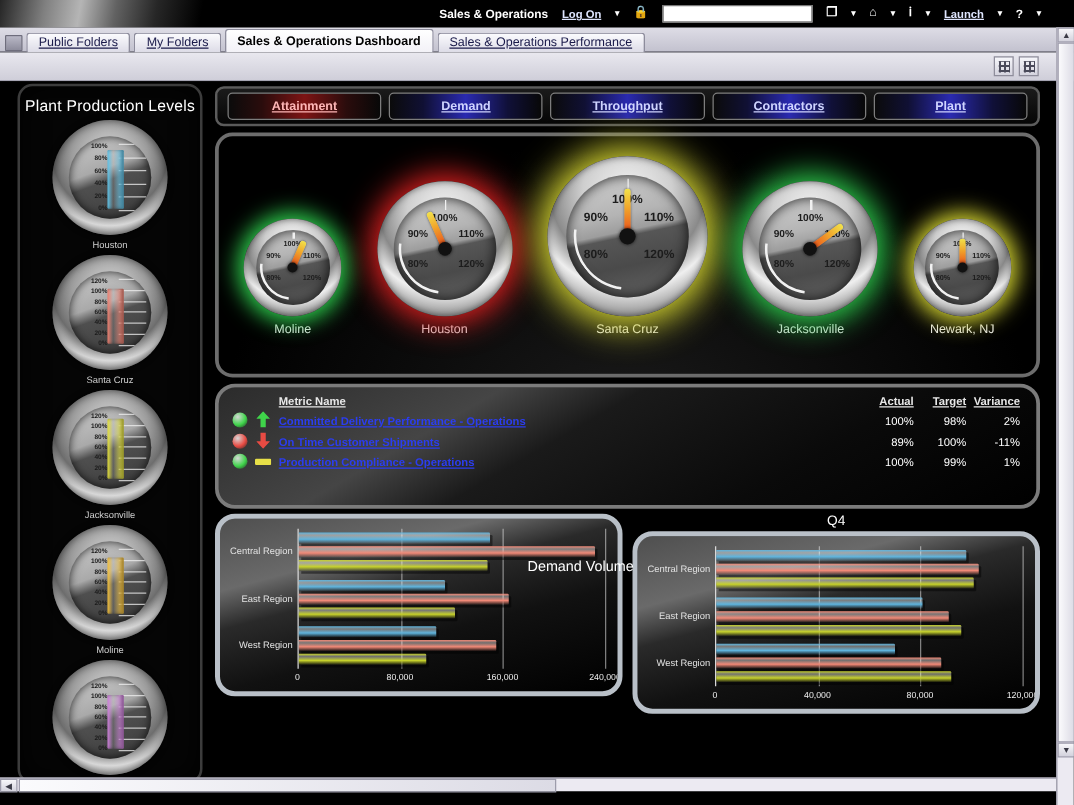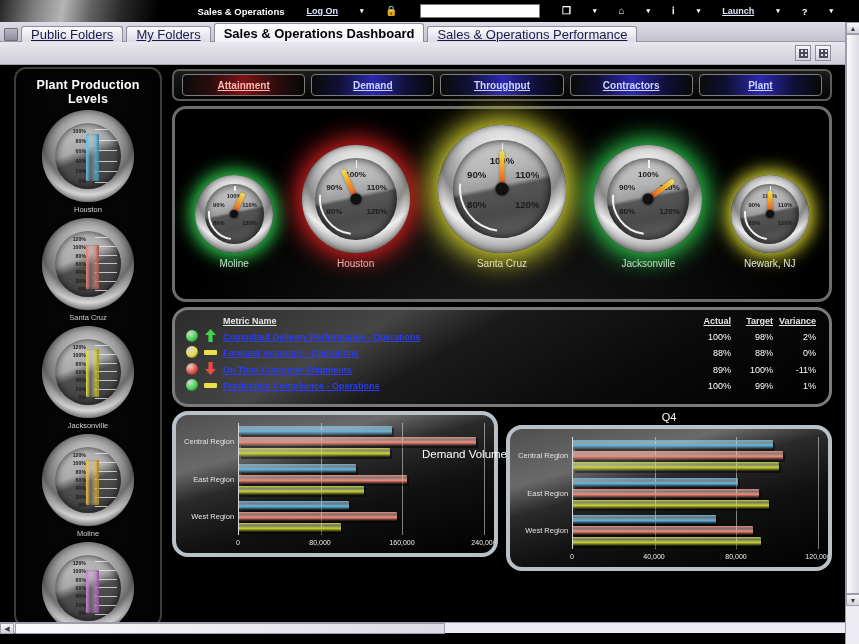--- a/index.html
+++ b/index.html
@@ -6,55 +6,55 @@
   html,body{ width:859px; height:644px; overflow:hidden; background:#000;
     font-family:"Liberation Sans", sans-serif; }
 
   
   #topbar{ position:absolute; left:0; top:0; width:859px; height:22px;
     background:#000; display:flex; align-items:center; }
   #topbar-brandstrip{ width:200px; height:22px;
     background:linear-gradient(100deg,#2a2a2a 0%,#8e8e8e 18%,#c9c9c9 32%,#6d6d6d 46%,#2b2b2b 62%,#000 80%);
     opacity:.9; }
   #topbar-mid{ flex:1; height:22px; background:#000; }
-  #topbar-right{ display:flex; align-items:center; gap:22px; height:16px;
+  #topbar-right{ display:flex; align-items:center; gap:11px; height:16px;
     padding-right:26px; color:#fff; font-size:9px; font-weight:bold; }
   .tb-txt{ color:#fff; font-size:9.5px; font-weight:bold; white-space:nowrap;}
   .tb-link{ color:#dfe6ff; font-size:9px; text-decoration:underline; white-space:nowrap;}
   .tb-caret{ color:#fff; font-size:7px; }
   .tb-icon{ color:#fff; font-size:10px; line-height:10px; }
   #tb-search{ width:120px; height:14px; background:#fff; border:1px solid #777; }
   
   #tabstrip{ position:absolute; left:0; top:22px; width:859px; height:20px;
     background:linear-gradient(#dedde6,#c3c2cf); border-bottom:1px solid #9a99a8;}
   #tabstrip-inner{ display:flex; align-items:flex-end; height:20px; padding-left:4px; gap:3px;}
   .folder-icon{ width:14px; height:13px; margin-bottom:1px;
     background:linear-gradient(#b9b8c6,#8d8c9c); border:1px solid #6e6d7c; border-radius:1px;}
   .tab{ height:16px; padding:0 9px; display:flex; align-items:center;
     background:linear-gradient(#fbfbfe,#dcdbe6);
     border:1px solid #8d8c9c; border-bottom:none; border-radius:3px 3px 0 0;
-    font-size:13px; color:#1a1a4a; text-decoration:underline; white-space:nowrap;}
+    font-size:10px; color:#1a1a4a; text-decoration:underline; white-space:nowrap;}
   .tab.active{ height:19px; background:linear-gradient(#ffffff,#f2f1f7);
     font-weight:bold; color:#000; text-decoration:none; }
   
   #toolrow{ position:absolute; left:0; top:42px; width:859px; height:23px;
     background:linear-gradient(#e9e8ef,#cfced9); border-bottom:1px solid #a5a4b2; }
   #toolrow-icons{ position:absolute; right:28px; top:3px; display:flex; gap:4px;}
   .tool-btn{ width:16px; height:16px; background:linear-gradient(#f6f6fa,#d5d4df);
     border:1px solid #8e8d9b; display:flex; align-items:center; justify-content:center;}
   .tool-btn i{ display:block; width:9px; height:9px;
     background:repeating-linear-gradient(90deg,#4a4a5a 0 2px,transparent 2px 4px),
                repeating-linear-gradient(0deg,#4a4a5a 0 2px,transparent 2px 4px);}
   
   #canvas{ position:absolute; left:0; top:65px; width:845px; height:568px; background:#000;}
   
   #sidebar{ position:absolute; left:14px; top:2px; width:148px; height:560px;
     background:#050505; border:2px solid #3c3c3c; border-radius:12px;
     box-shadow:inset 0 0 22px #000; overflow:hidden;}
-  #sidebar-title{ color:#fff; font-size:12.5px; font-weight:bold; text-align:center;
+  #sidebar-title{ color:#fff; font-size:12.5px; font-weight:normal; text-align:center;
     padding-top:9px; letter-spacing:.2px;}
   .plant{ margin-top:4px; text-align:center; }
   .therm-gauge{ width:92px; height:92px; margin:0 auto; border-radius:50%;
     background:
       radial-gradient(circle at 50% 30%, #d8d8d8 0%, #9e9e9e 38%, #6e6e6e 58%, #dcdcdc 72%, #8f8f8f 86%, #4a4a4a 100%);
     box-shadow:0 0 5px #000, inset 0 0 8px rgba(0,0,0,.6);
     position:relative; display:flex; align-items:center; justify-content:center;}
   .therm-face{ width:66px; height:66px; border-radius:50%;
     background:linear-gradient(160deg,#cfcfcf 0%,#a9a9a9 40%,#4f4f4f 52%,#3a3a3a 100%);
     position:relative; overflow:hidden; box-shadow:inset 0 0 8px rgba(0,0,0,.8);}
@@ -461,30 +461,20 @@
               <td class="ind-cell"><span class="dot" style="background:radial-gradient(circle at 35% 30%, #ffffffcc 0%, #3fd44a 55%, #00000055 100%);"></span></td>
               <td class="ind-cell"><svg width="11" height="13" viewBox="0 0 11 13">
                   <path d="M5.5 0 L11 6 L7.6 6 L7.6 13 L3.4 13 L3.4 6 L0 6 Z" fill="#3fd44a"></path>
                 </svg></td>
               <td class="mname"><a href="#">Committed Delivery Performance - Operations</a></td>
               <td class="num">100%</td>
               <td class="num">98%</td>
               <td class="num">2%</td>
             </tr>
             <tr>
-              <td class="ind-cell"><span class="dot" style="background:radial-gradient(circle at 35% 30%, #ffffffcc 0%, #e8e048 55%, #00000055 100%);"></span></td>
-              <td class="ind-cell"><svg width="13" height="7" viewBox="0 0 13 7">
-                  <rect x="0" y="1" width="13" height="5" rx="1" fill="#e8e048"></rect>
-                </svg></td>
-              <td class="mname"><a href="#">Forecast Accuracy - Operations</a></td>
-              <td class="num">88%</td>
-              <td class="num">88%</td>
-              <td class="num">0%</td>
-            </tr>
-            <tr>
               <td class="ind-cell"><span class="dot" style="background:radial-gradient(circle at 35% 30%, #ffffffcc 0%, #e84b43 55%, #00000055 100%);"></span></td>
               <td class="ind-cell"><svg width="11" height="13" viewBox="0 0 11 13">
                   <path d="M5.5 13 L0 7 L3.4 7 L3.4 0 L7.6 0 L7.6 7 L11 7 Z" fill="#e84b43"></path>
                 </svg></td>
               <td class="mname"><a href="#">On Time Customer Shipments</a></td>
               <td class="num">89%</td>
               <td class="num">100%</td>
               <td class="num">-11%</td>
             </tr>
             <tr>

